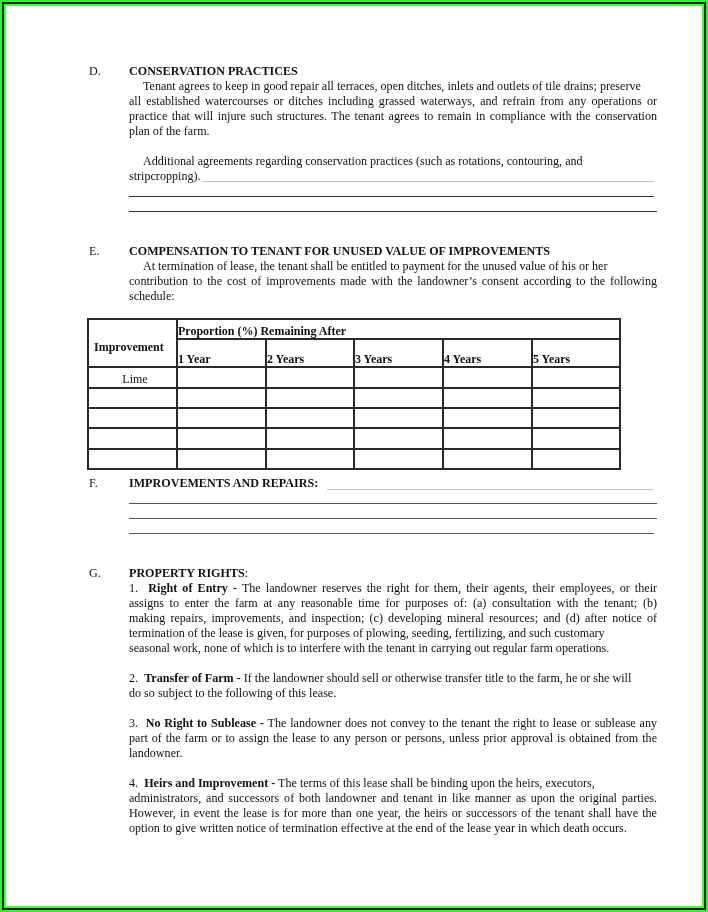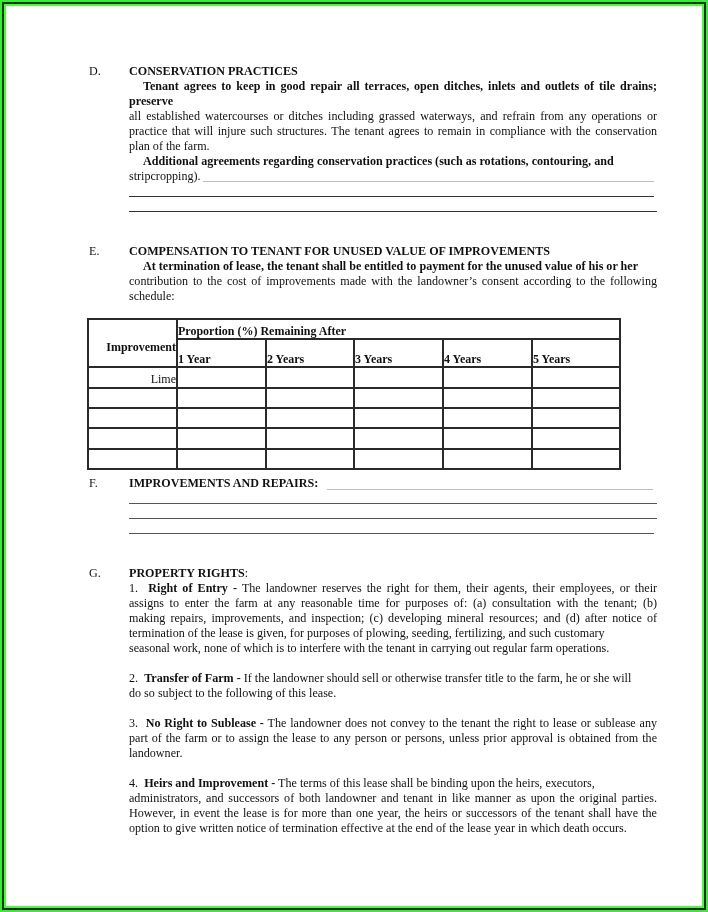--- a/index.html
+++ b/index.html
@@ -20,39 +20,39 @@
     .frame-inner {
       position: absolute; left: 4px; top: 4px; width: 700px; height: 904px;
       box-sizing: border-box; border: 2px solid #44ff33;
     }
     .abs { position: absolute; white-space: nowrap; }
     .txt { font-size: 12.1px; line-height: 15px; }
     .letter { left: 89px; }
     .head { left: 129px; font-weight: bold; }
     .para { left: 129px; width: 528px; white-space: normal; }
     .para p { margin: 0; }
-    .indent { text-indent: 14px; font-weight: bold; }
+    .indent { text-indent: 14px; }
     .justify { text-align: justify; }
     .justify-last { text-align-last: justify; }
     .b { font-weight: bold; }
     .rule { position: absolute; height: 0; border-top: 1px solid #333333; }
     .rule.light { border-top: 1px solid #bfbfbf; }
     .rule.mid { border-top: 1.5px solid #555555; }
 
     table.sched {
       position: absolute; left: 87px; top: 318px;
       border-collapse: collapse; table-layout: fixed;
       font-size: 12px;
     }
     table.sched td, table.sched th {
       border: 2px solid #2a2a2a; padding: 0; box-sizing: border-box;
     }
     table.sched th { font-weight: bold; text-align: left; vertical-align: bottom; line-height: 13px; }
-    table.sched td.first { text-align: right; padding-left: 5px; vertical-align: bottom; font-weight: normal; }
-    table.sched th.imp { text-align: right; padding-left: 5px; vertical-align: middle; padding-top: 8px; margin-top: 40px; }
+    table.sched td.first { text-align: center; padding-left: 5px; vertical-align: bottom; font-weight: normal; }
+    table.sched th.imp { text-align: left; padding-left: 5px; vertical-align: middle; padding-top: 8px; margin-top: 40px; }
   </style>
 </head>
 <body>
 
 <div class="frame-outer"></div>
 <div class="frame-mid"></div>
 <div class="frame-inner"></div>
 
 <div>
   <div class="abs txt letter" style="top:64px;">D.</div>

